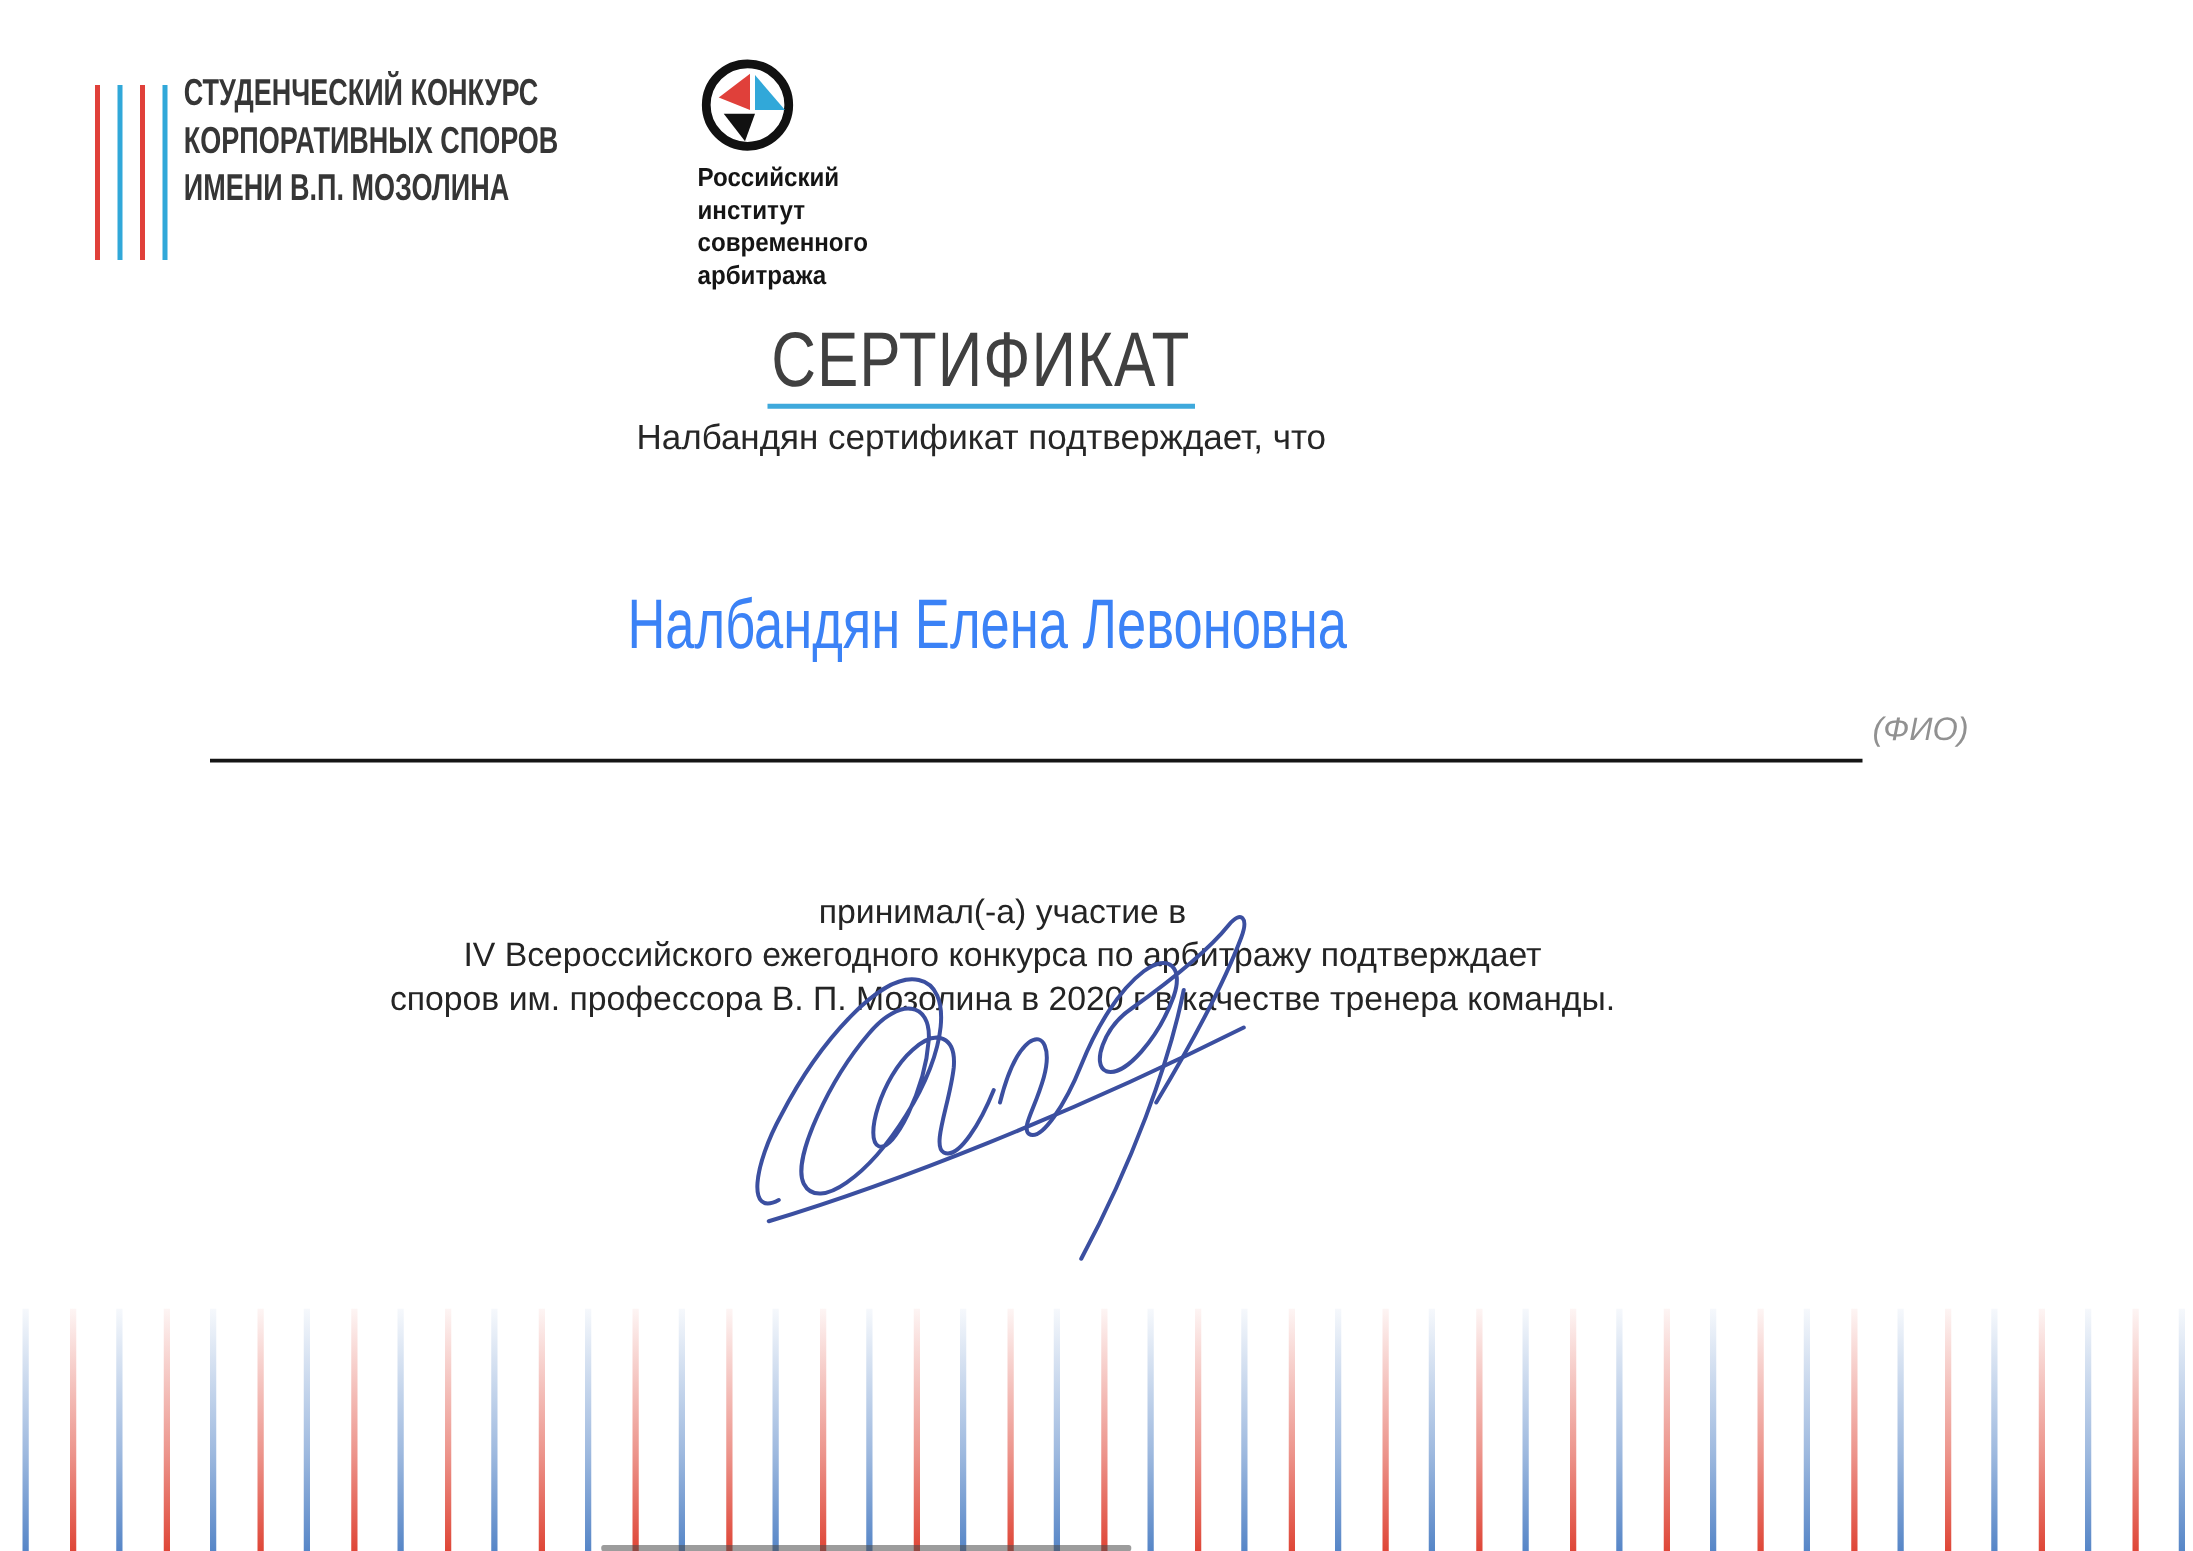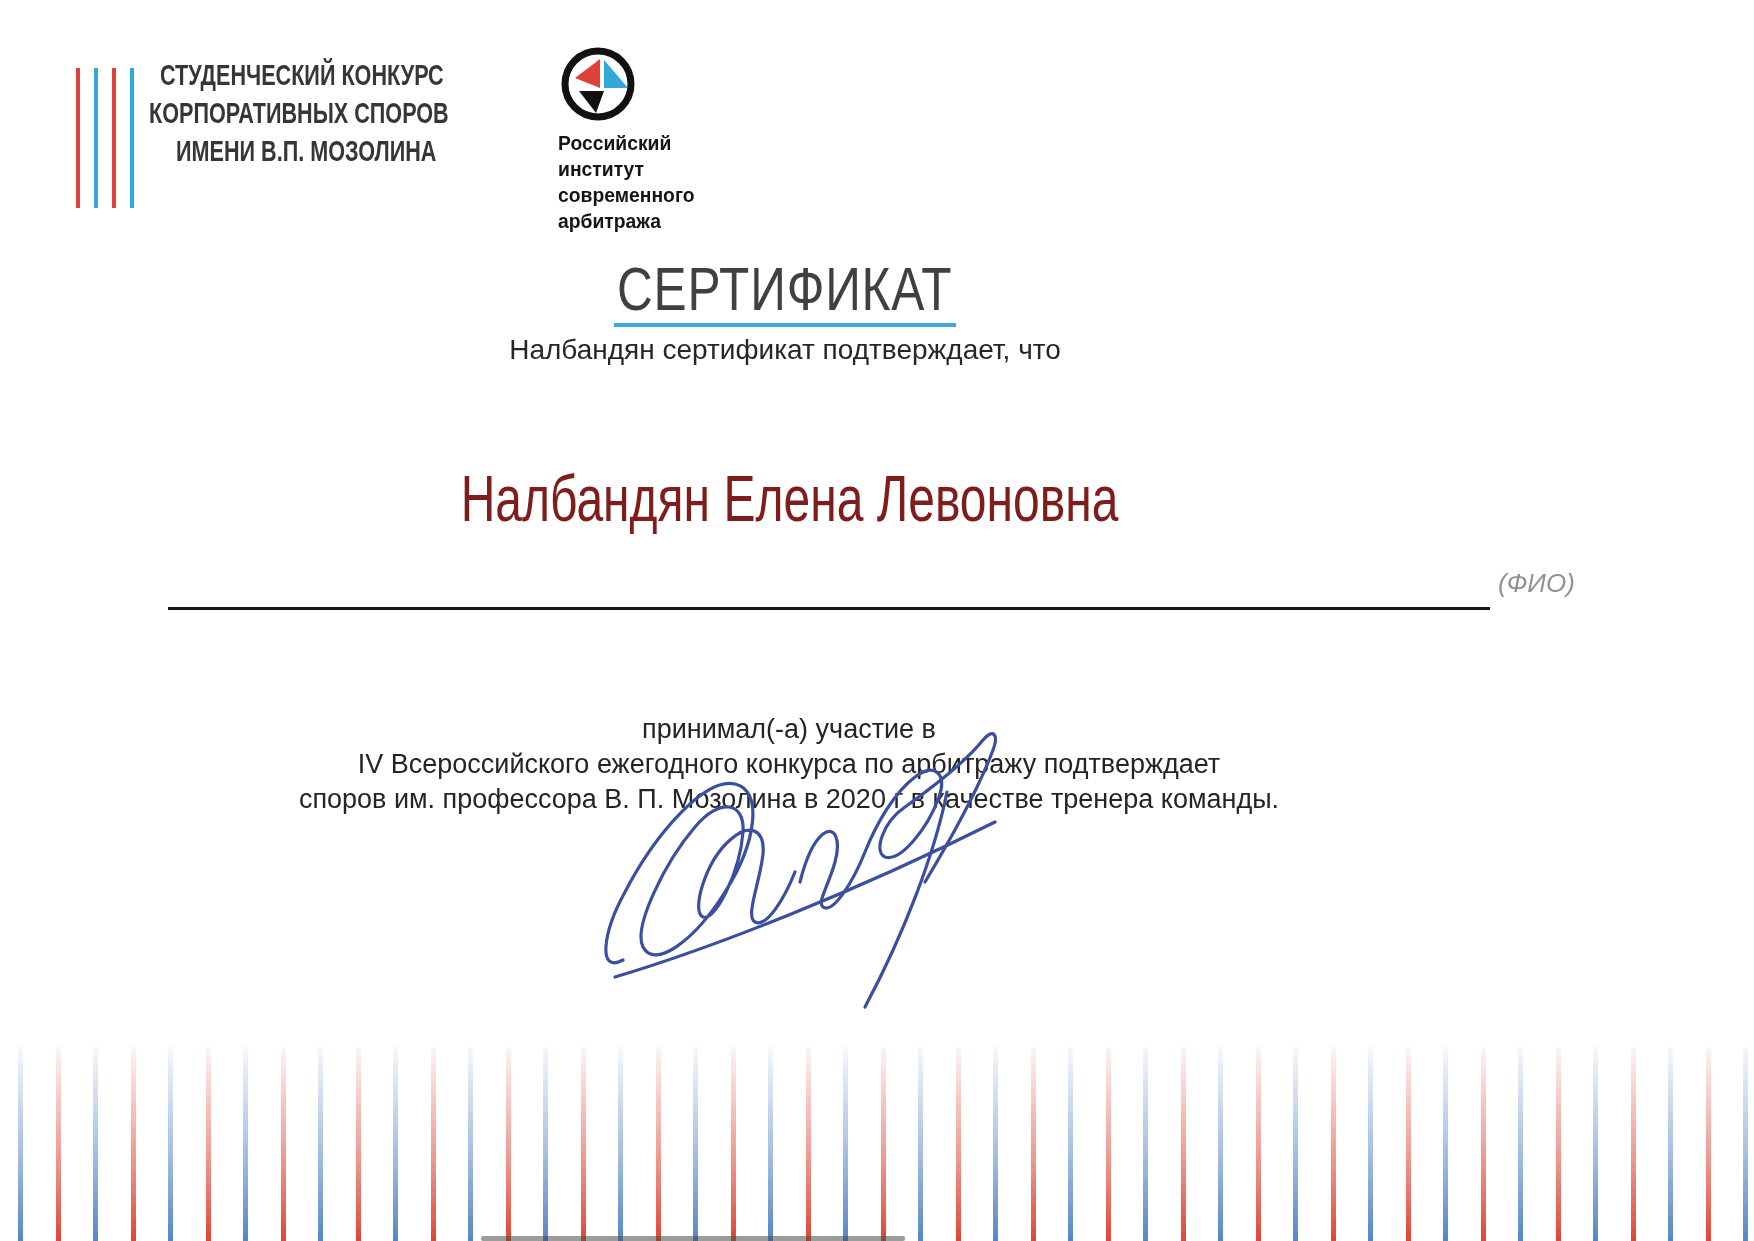--- a/index.html
+++ b/index.html
@@ -8,41 +8,41 @@
     overflow:hidden;font-family:"Liberation Sans",sans-serif;color:#222;
   }
   
   .comp-logo-lines{position:absolute;left:76px;top:68px;width:60px;height:140px;}
   .comp-line{position:absolute;top:0;width:4px;height:140px;}
   .comp-line:nth-child(1){left:0;}
   .comp-line:nth-child(2){left:18px;}
   .comp-line:nth-child(3){left:36px;}
   .comp-line:nth-child(4){left:54px;}
   .comp-logo-text{position:absolute;left:147px;top:56px;width:420px;}
-  .comp-logo-text .l{font-size:30px;font-weight:700;line-height:38px;color:#363636;white-space:nowrap;text-align:center;}
+  .comp-logo-text .l{font-size:30px;font-weight:700;line-height:38px;color:#363636;white-space:nowrap;}
   .comp-logo-text .l span{display:inline-block;transform:scaleX(0.72);transform-origin:left center;}
   
   .rima{position:absolute;left:558px;top:44px;width:260px;}
   .rima svg{display:block;}
   .rima-text{margin-top:6px;font-size:21px;font-weight:700;line-height:26px;color:#151515;}
   .rima-text div span{display:inline-block;transform:scaleX(0.92);transform-origin:left center;white-space:nowrap;}
   
   .title-block{position:absolute;left:0;top:256px;width:1570px;text-align:center;}
   .cert-title{font-size:62px;line-height:66px;color:#404040;font-weight:400;}
   .cert-title span{display:inline-block;transform:scaleX(0.80);transform-origin:center;letter-spacing:1px;}
   .title-underline{width:342px;height:4px;margin:1px auto 0 auto;}
   .cert-subtitle{margin-top:7px;font-size:28px;color:#262626;}
   
   .name-block{position:absolute;left:0;top:456px;width:1580px;text-align:center;}
-  .recipient-name{font-size:64px;line-height:86px;color:#7f1d1d;white-space:nowrap;}
+  .recipient-name{font-size:56px;line-height:86px;color:#3b82f6;white-space:nowrap;}
   .recipient-name span{display:inline-block;transform:scaleX(0.75);transform-origin:center;}
   .name-line{position:absolute;left:168px;top:607px;width:1322px;height:3px;background:#151515;}
   .fio-label{position:absolute;left:1498px;top:568px;font-size:26px;font-style:italic;color:#919191;}
   
-  .body-block{position:absolute;left:4px;top:712px;width:1570px;text-align:center;z-index:1;}
+  .body-block{position:absolute;left:17px;top:712px;width:1570px;text-align:center;z-index:1;}
   .body-block .b{font-size:27px;line-height:35px;color:#242424;}
   
   .sig-svg{position:absolute;left:595px;top:722px;z-index:3;pointer-events:none;}
   .sig-block{position:absolute;left:0;top:983px;width:1570px;text-align:center;z-index:2;}
   .sig-block .s{font-size:25px;line-height:30px;color:#1d1d1d;}
   
   .footer-stripes{position:absolute;left:0;top:1047px;width:1754px;height:194px;z-index:0;}
   .stripe{position:absolute;top:0;width:5px;height:194px;}
   .bottom-bar{position:absolute;left:481px;top:1236px;width:424px;height:5px;background:#4a4a4a;opacity:.55;border-radius:2px;}
 </style>

